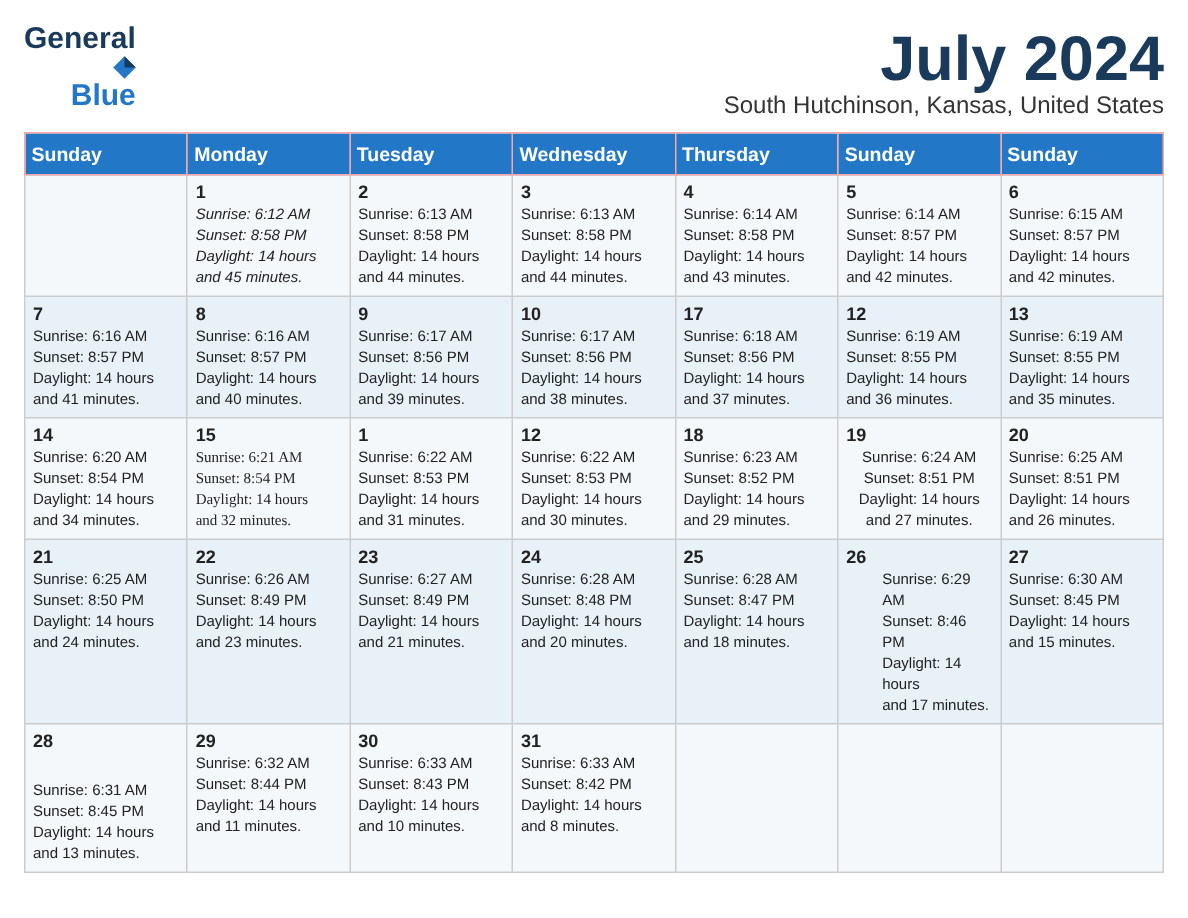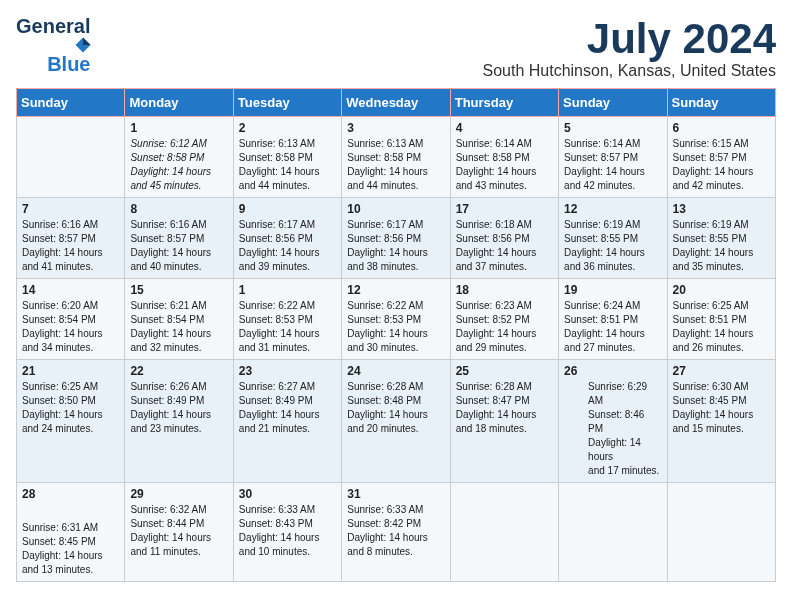--- a/index.html
+++ b/index.html
@@ -218,21 +218,21 @@
       <tr>
         <td>
           <span class="day-num">14</span>
           <div class="day-info" style="white-space: pre-line;">Sunrise: 6:20 AM
 Sunset: 8:54 PM
 Daylight: 14 hours
 and 34 minutes.</div>
         </td>
         <td>
           <span class="day-num">15</span>
-          <div class="day-info" style="white-space: pre-line;">Sunrise: 6:21 AM
+          <div class="day-info" style="white-space: pre-line; font-family: Liberation Serif, serif;">Sunrise: 6:21 AM
 Sunset: 8:54 PM
 Daylight: 14 hours
 and 32 minutes.</div>
         </td>
         <td>
           <span class="day-num">1</span>
           <div class="day-info" style="white-space: pre-line;">Sunrise: 6:22 AM
 Sunset: 8:53 PM
 Daylight: 14 hours
 and 31 minutes.</div>
@@ -246,21 +246,21 @@
         </td>
         <td>
           <span class="day-num">18</span>
           <div class="day-info" style="white-space: pre-line;">Sunrise: 6:23 AM
 Sunset: 8:52 PM
 Daylight: 14 hours
 and 29 minutes.</div>
         </td>
         <td>
           <span class="day-num">19</span>
-          <div class="day-info" style="white-space: pre-line;">Sunrise: 6:24 AM
+          <div class="day-info" style="white-space: pre-line; text-align: center;">Sunrise: 6:24 AM
 Sunset: 8:51 PM
 Daylight: 14 hours
 and 27 minutes.</div>
         </td>
         <td>
           <span class="day-num">20</span>
           <div class="day-info" style="white-space: pre-line;">Sunrise: 6:25 AM
 Sunset: 8:51 PM
 Daylight: 14 hours
 and 26 minutes.</div>

